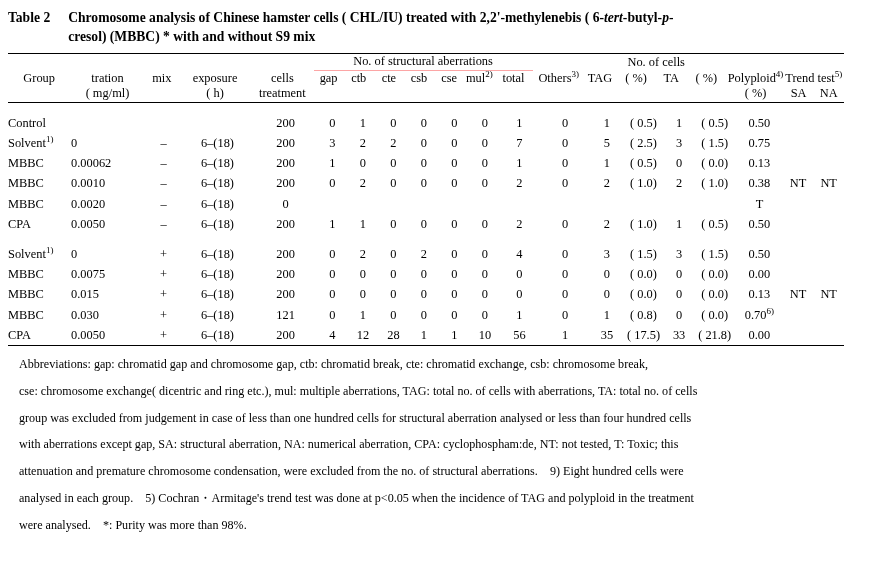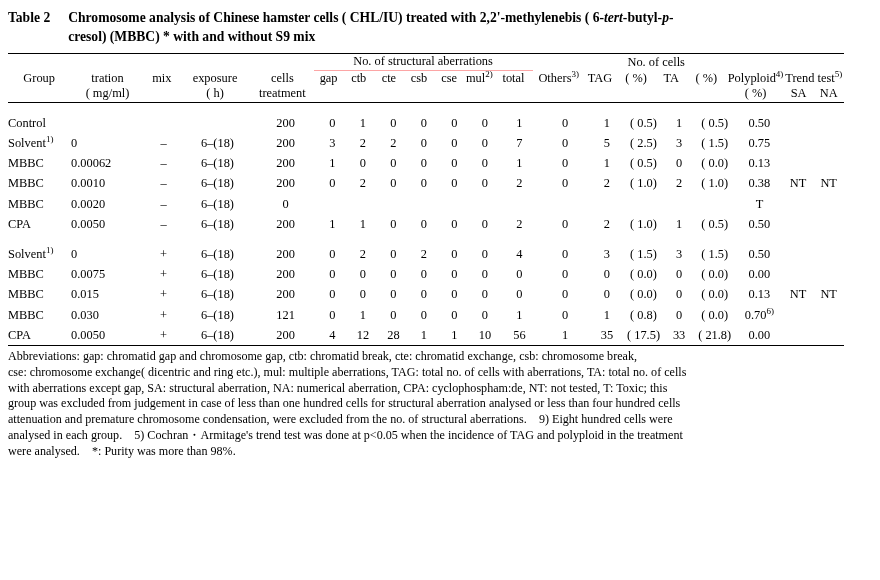--- a/index.html
+++ b/index.html
@@ -104,21 +104,21 @@
 
   .gap-row td { height: 10px; line-height: 10px; font-size: 1px; }
 
   
   .notes {
     font-size: 12.1px;
     line-height: 1.305;
     margin-top: 3px;
     text-align: left;
   }
-  .notes p { margin: 0; }
+  .notes p { margin: 11px; }
 </style>
 </head>
 <body>
 
 <div class="page">
 
   <div class="caption">
     <span class="tbl-num">Table 2</span>
     <span class="cap-text">
       <span>Chromosome analysis of Chinese hamster cells ( CHL/IU) treated with 2,2'-methylenebis ( 6-</span><span class="it">tert</span><span>-butyl-</span><span class="it">p</span><span>-</span>
@@ -499,20 +499,20 @@
       <td></td>
     </tr>
   </tbody>
     </table>
 
   <div class="rule thin"></div>
 
   <div class="notes">
     <p>Abbreviations: gap: chromatid gap and chromosome gap, ctb: chromatid break, cte: chromatid exchange, csb: chromosome break,</p>
     <p>cse: chromosome exchange( dicentric and ring etc.), mul: multiple aberrations, TAG: total no. of cells with aberrations, TA: total no. of cells</p>
+    <p>group was excluded from judgement in case of less than one hundred cells for structural aberration analysed or less than four hundred cells</p>
     <p>with aberrations except gap, SA: structural aberration, NA: numerical aberration, CPA: cyclophospham:de, NT: not tested, T: Toxic; this</p>
-    <p>group was excluded from judgement in case of less than one hundred cells for structural aberration analysed or less than four hundred cells</p>
     <p>attenuation and premature chromosome condensation, were excluded from the no. of structural aberrations.　9) Eight hundred cells were</p>
     <p>analysed in each group.　5) Cochran・Armitage's trend test was done at p&lt;0.05 when the incidence of TAG and polyploid in the treatment</p>
     <p>were analysed.　*: Purity was more than 98%.</p>
   </div>
 
 </div>
 
 </body></html>

